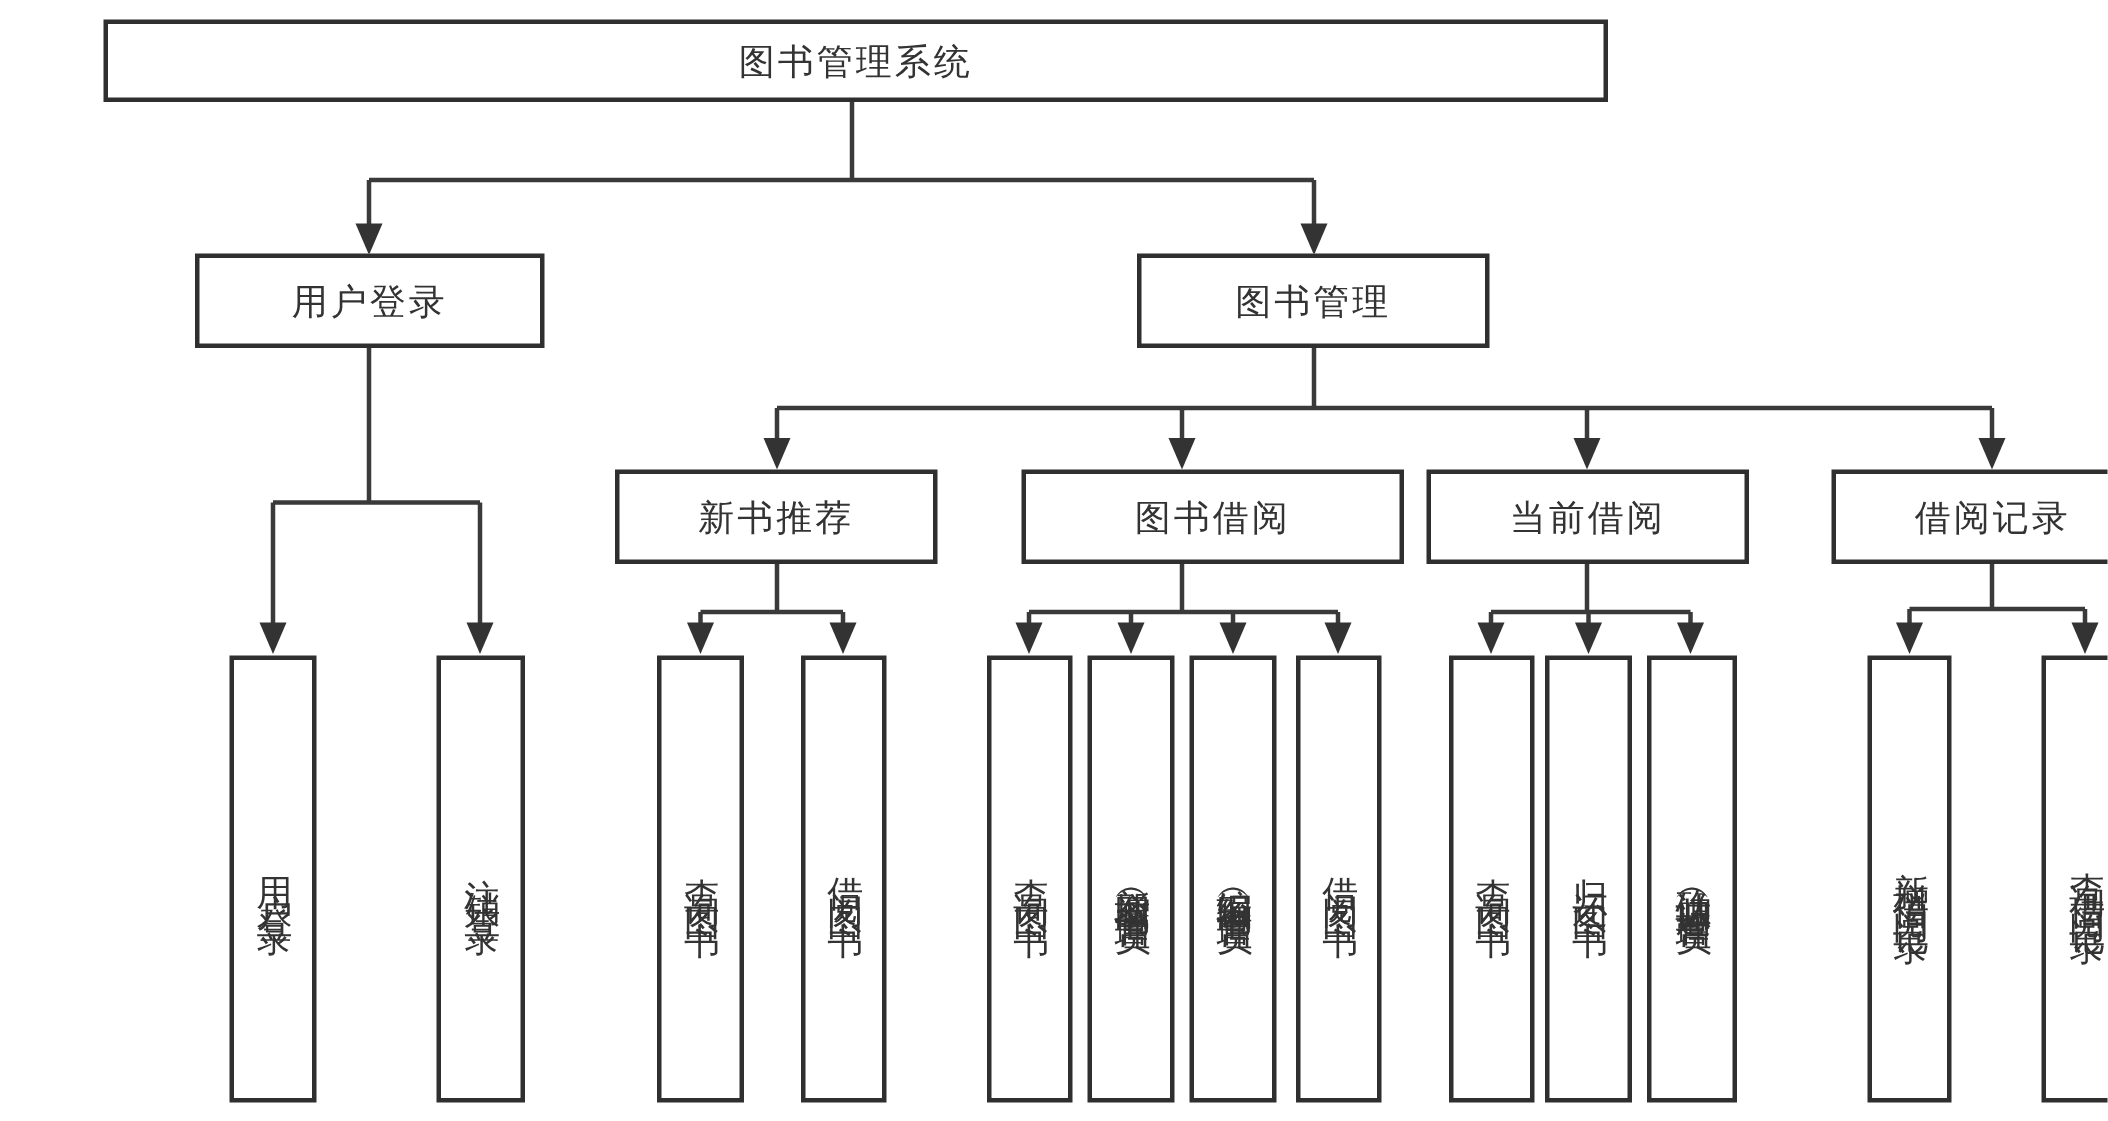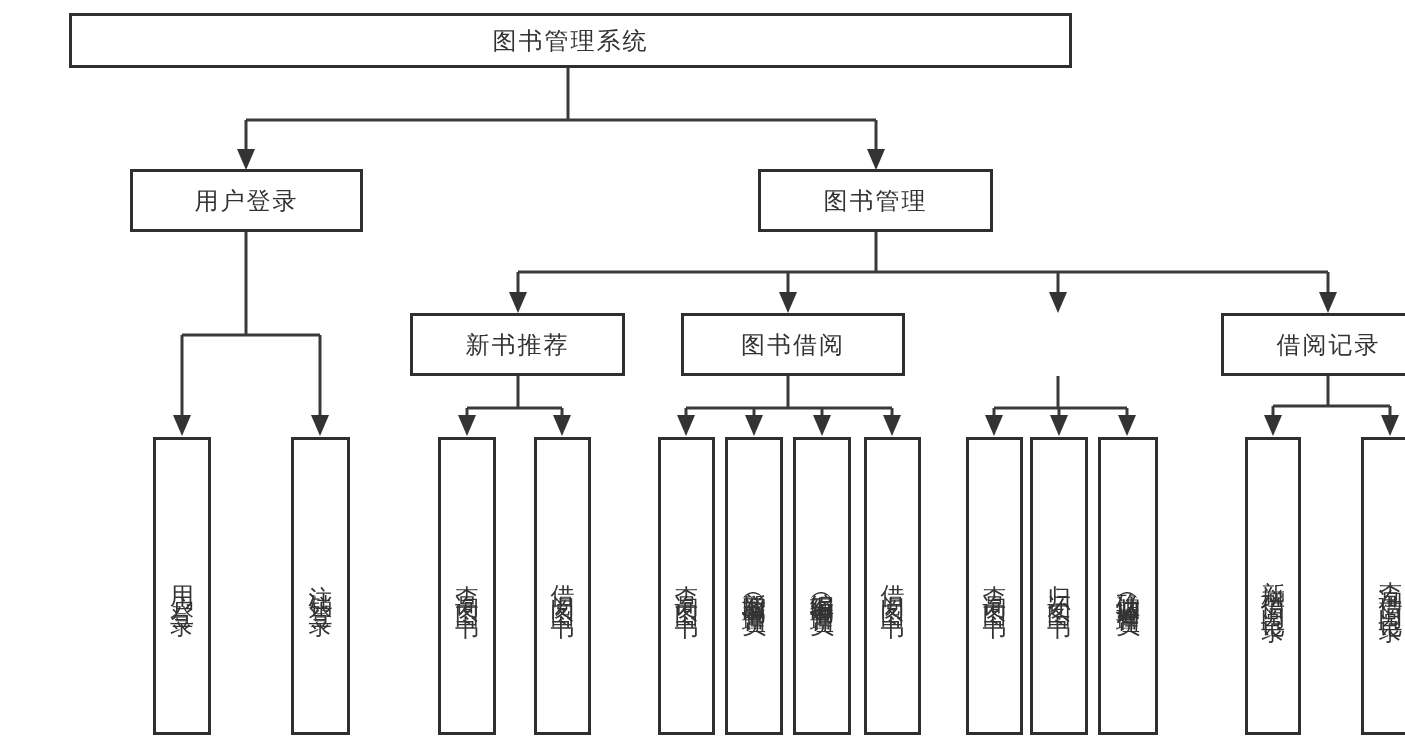--- a/index.html
+++ b/index.html
@@ -123,22 +123,25 @@
   <div class="node hnode" style="left:82px; top:169px; width:233px; height:63px;">
     <span>用户登录</span>
   </div>
   <div class="node hnode" style="left:362px; top:313px; width:215px; height:63px;">
     <span>新书推荐</span>
   </div>
 
   <div class="node hnode" style="left:710px; top:169px; width:235px; height:63px;">
     <span>图书管理</span>
   </div>
-  <div class="node hnode" style="left:633px; top:313px; width:224px; height:63px;">
+  <div class="node hnode" style="left:633px; top:313px; width:255px; height:63px;">
     <span>图书借阅</span>
+  </div>
+  <div class="node hnode" style="left:903px; top:313px; width:215px; height:63px;">
+    <span>当前借阅</span>
   </div>
   <div class="node hnode" style="left:1173px; top:313px; width:215px; height:63px;">
     <span>借阅记录</span>
   </div>
 
   <div class="node leaf ls4" style="left:105px;">
     <span class="vtext">用户登录</span>
   </div>
   <div class="node leaf ls4" style="left:243px; width:59px;">
     <span class="vtext">注销登录</span>

